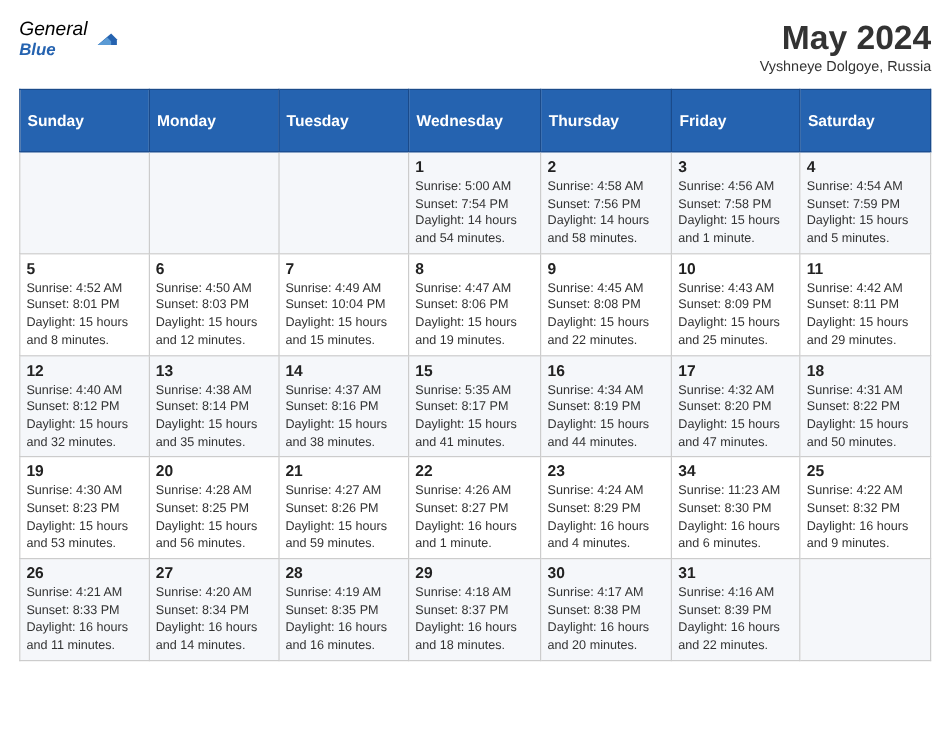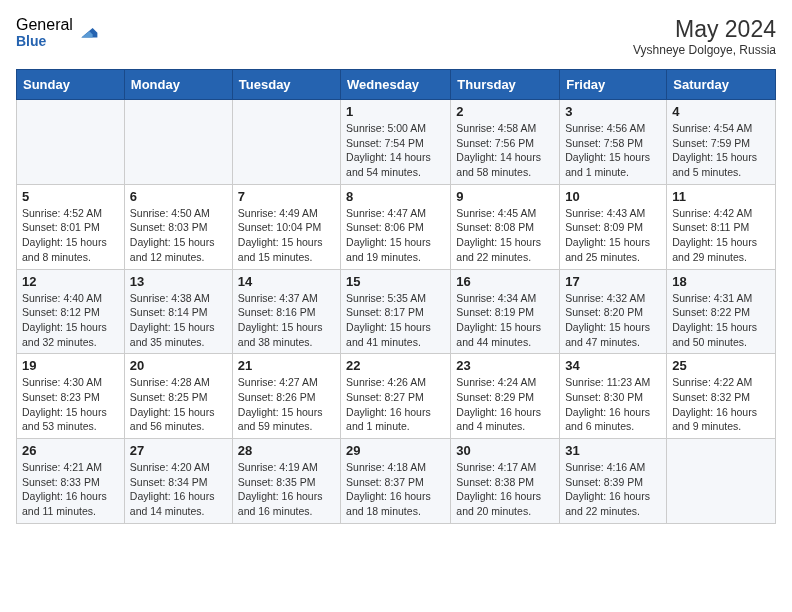--- a/index.html
+++ b/index.html
@@ -18,49 +18,50 @@
     }
     .logo {
       display: flex;
       align-items: center;
       gap: 0;
     }
     .logo-text {
       display: flex;
       flex-direction: column;
       line-height: 1.1;
+      font-style: italic;
     }
     .logo-icon {
       width: 24px;
       height: 24px;
       margin-left: 2px;
     }
     .title-block {
       text-align: right;
     }
     .title-month {
-      font-size: 23px;
-      font-weight: normal;
+      font-size: 28px;
+      font-weight: bold;
       color: #333;
     }
     .title-location {
       font-size: 12px;
       color: #333;
     }
     table {
       width: 100%;
       border-collapse: collapse;
       font-size: 11px;
     }
     thead tr th {
       background: #2563b0;
       color: #fff;
       font-size: 13px;
       font-weight: bold;
-      padding: 7px 6px;
+      padding: 18px 6px;
       text-align: left;
       border: 1px solid #1a4a8a;
     }
     tbody tr td {
       border: 1px solid #ccc;
       padding: 4px 5px;
       vertical-align: top;
       width: 113px;
       min-height: 70px;
       background: #fff;

